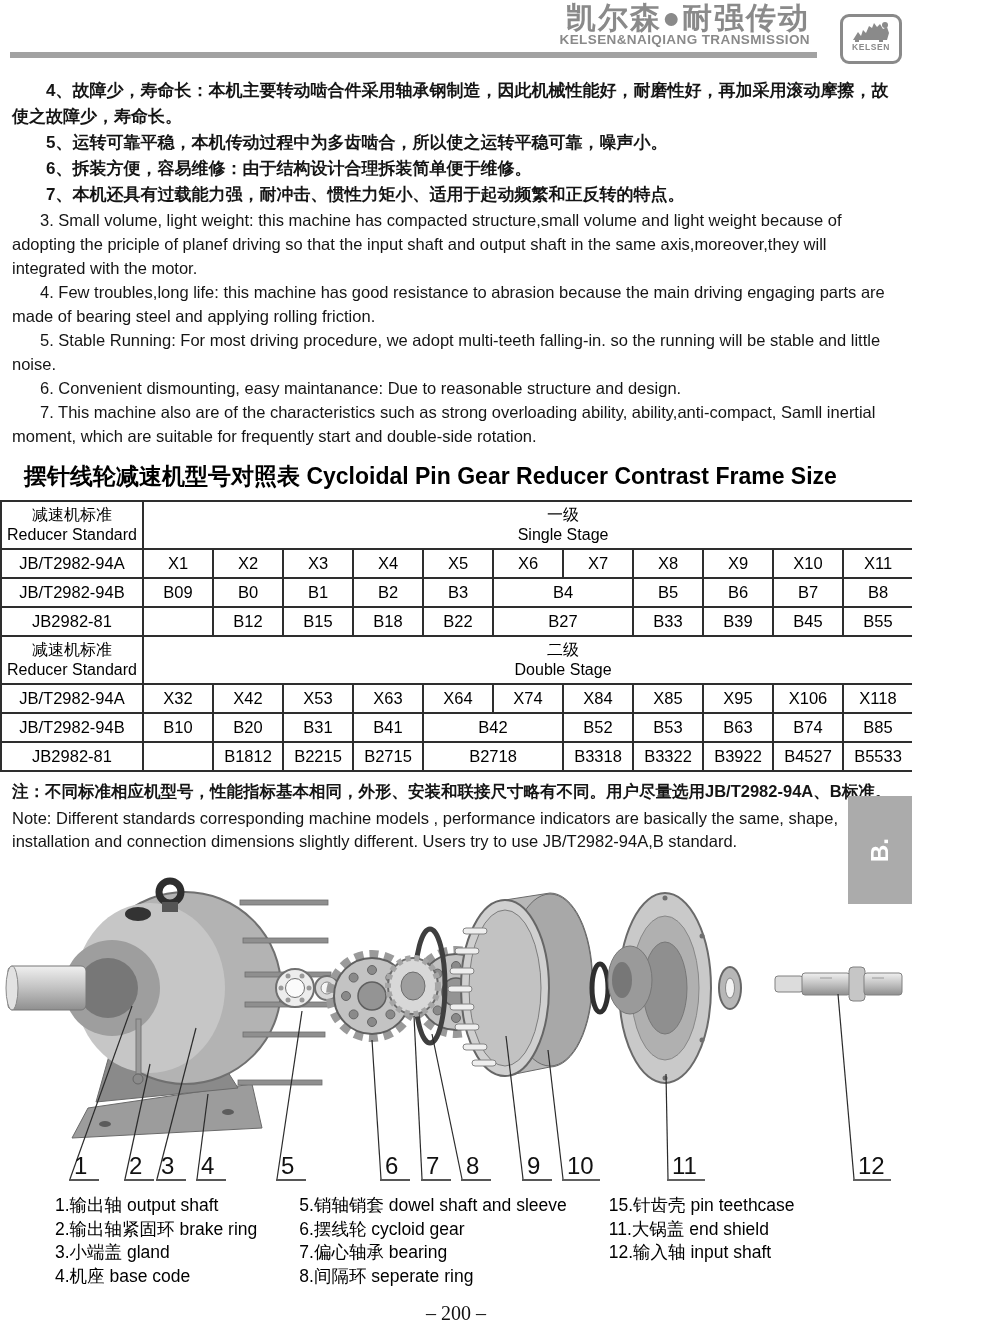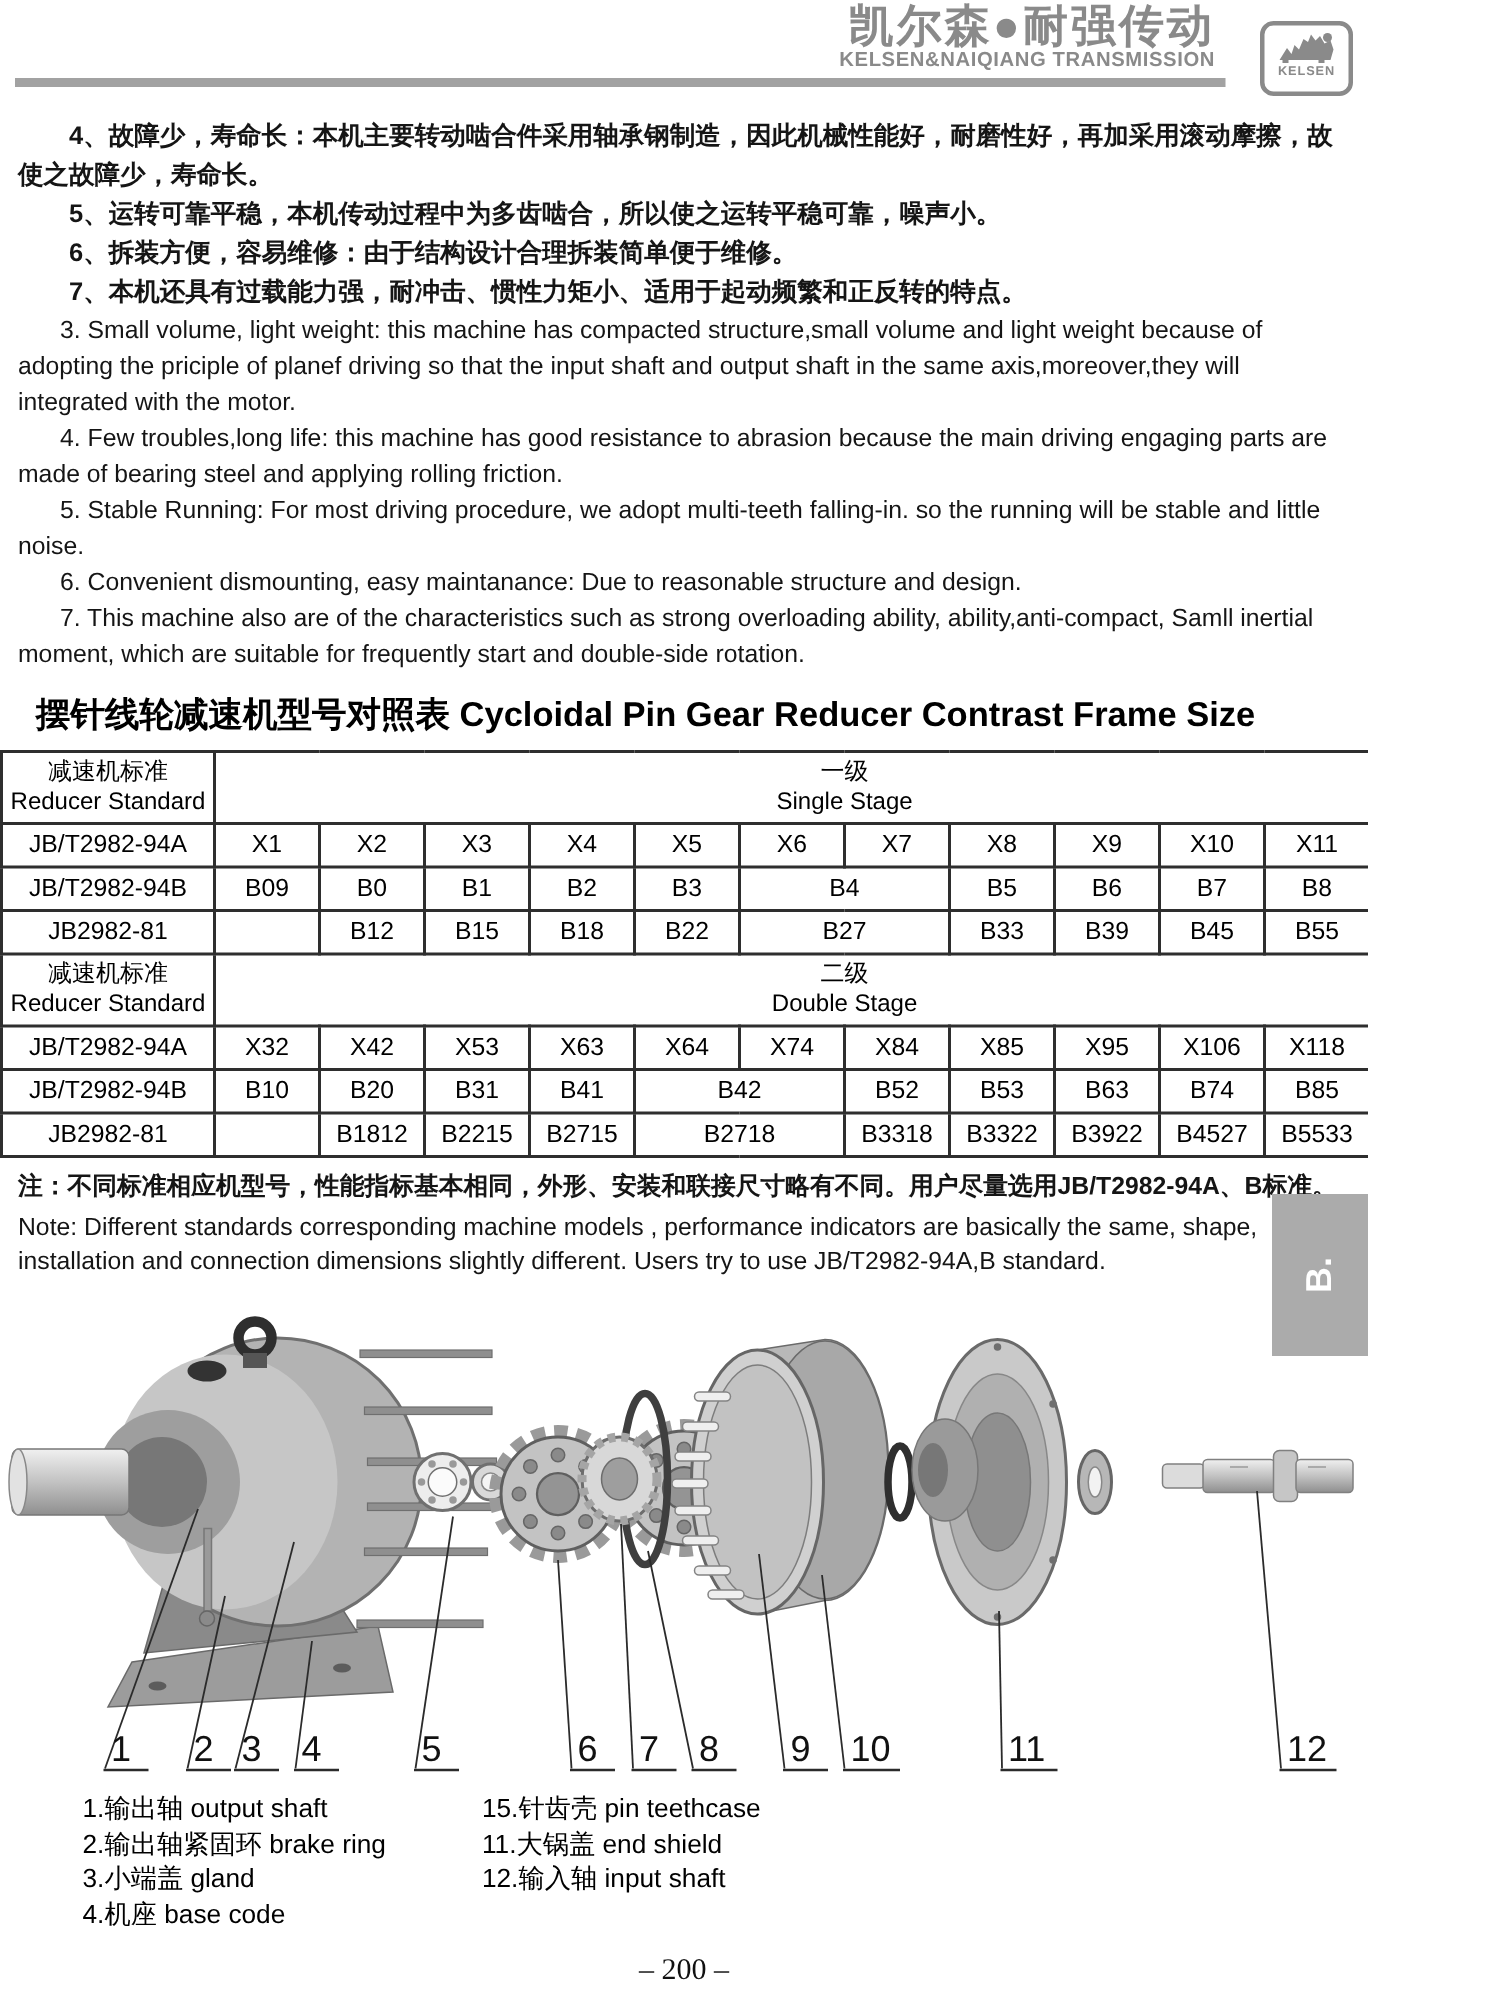--- a/index.html
+++ b/index.html
@@ -32,21 +32,21 @@
   .note-cn{font-size:16.5px;line-height:25px;font-weight:600;white-space:nowrap;color:#151515;}
   .note-en{font-size:16.5px;line-height:23px;margin-top:3px;max-width:930px;color:#151515;}
   
   .side-tab{position:absolute;top:796px;right:0;width:64px;height:108px;background:#ababab;
             display:flex;align-items:center;justify-content:center;}
   .side-tab span{transform:rotate(-90deg);color:#fff;font-size:24px;font-weight:bold;}
   
   .diagram{position:absolute;top:876px;left:0;width:1000px;height:312px;}
   .diagram text.co{font-size:24px;fill:#111;font-family:"Liberation Sans",sans-serif;}
   
-  .legend{position:absolute;top:1194px;left:55px;display:flex;gap:64px;font-size:17.5px;
+  .legend{position:absolute;top:1194px;left:55px;display:flex;gap:42px;font-size:17.5px;
           line-height:23.5px;color:#000;}
   
   .page-num{position:absolute;top:1302px;left:0;width:100%;text-align:center;
             font-family:"Liberation Serif",serif;font-size:20px;color:#111;}
 </style>
 </head>
 <body>
 
 <div class="page">
 
@@ -378,20 +378,26 @@
   </div>
 
   <div class="legend">
     <div class="legend-col">
       <div>1.输出轴 output shaft</div>
       <div>2.输出轴紧固环 brake ring</div>
       <div>3.小端盖 gland</div>
       <div>4.机座 base code</div>
     </div>
     <div class="legend-col">
+      <div>5.销轴销套 dowel shaft and sleeve</div>
+      <div>6.摆线轮 cycloid gear</div>
+      <div>7.偏心轴承 bearing</div>
+      <div>8.间隔环 seperate ring</div>
+    </div>
+    <div class="legend-col">
       <div>15.针齿壳 pin teethcase</div>
       <div>11.大锅盖 end shield</div>
       <div>12.输入轴 input shaft</div>
     </div>
   </div>
 
   <div class="page-num">– 200 –</div>
 
 </div>
 

